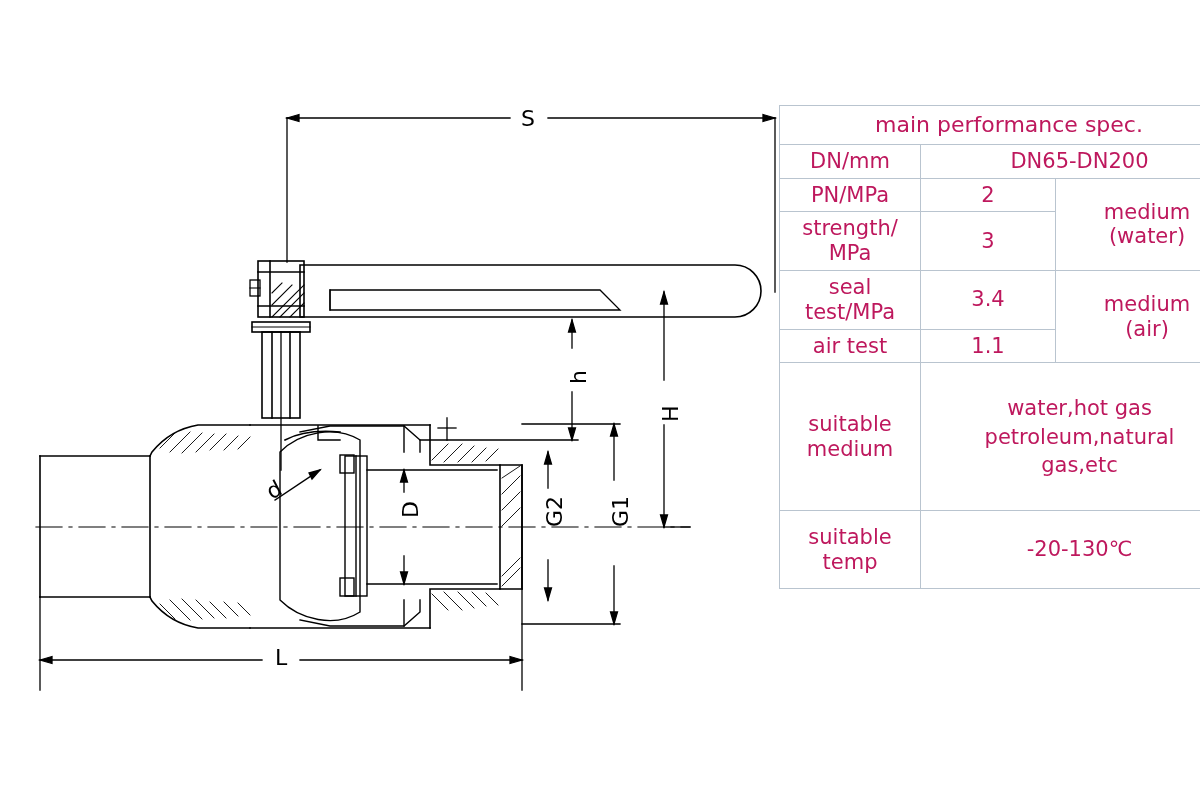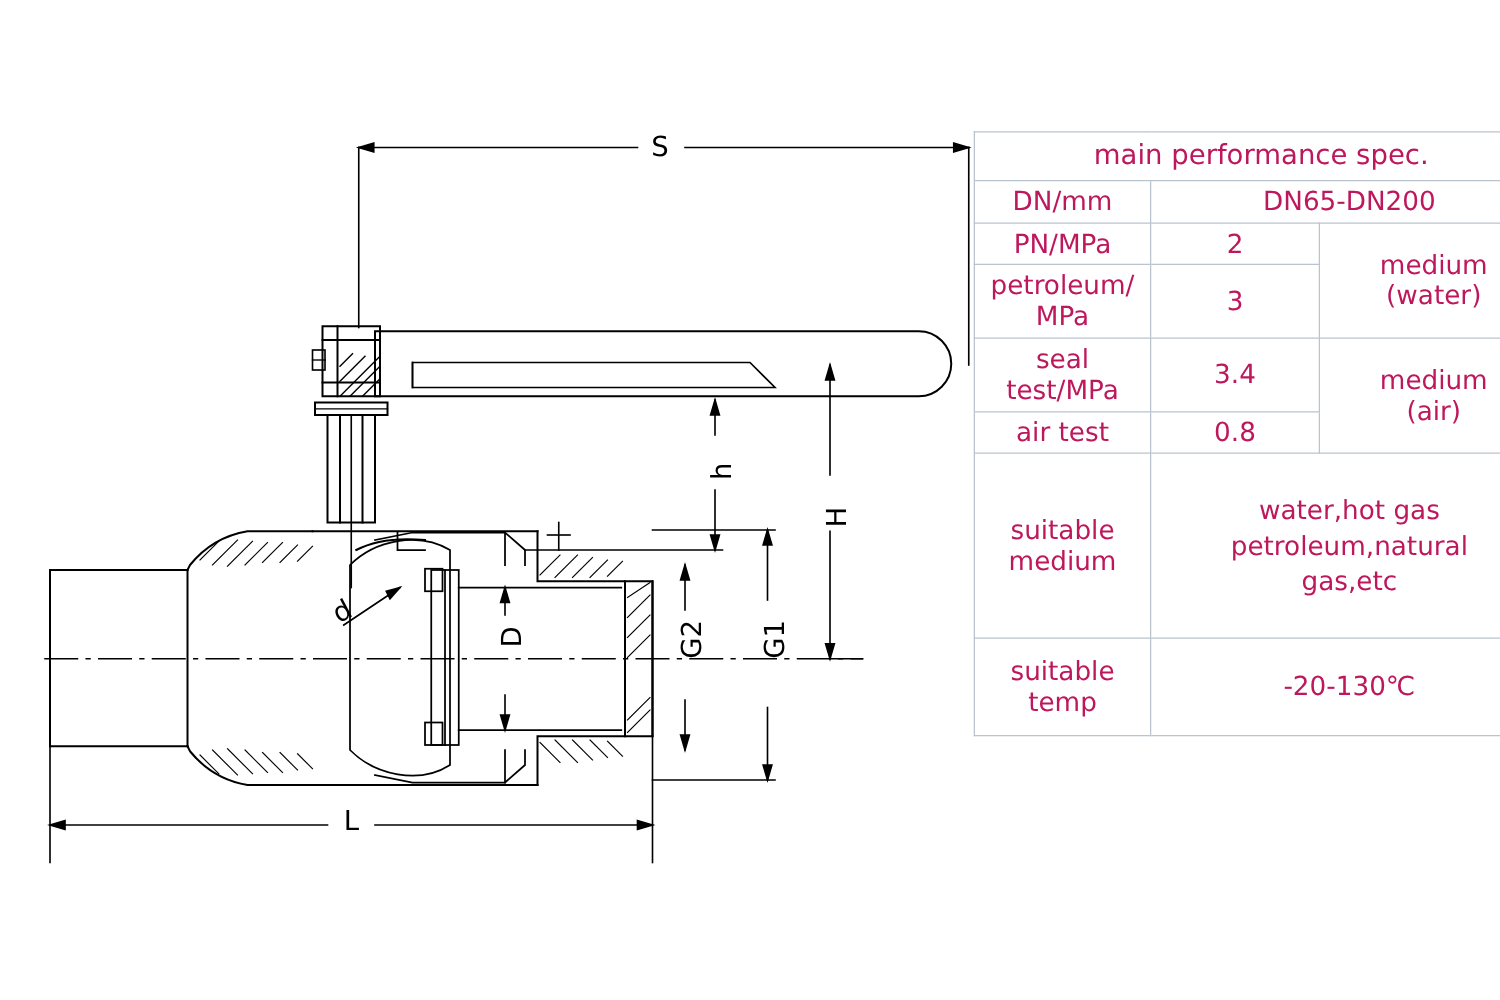--- a/index.html
+++ b/index.html
@@ -278,34 +278,34 @@
       <td class="row-head">DN/mm</td>
       <td colspan="2">DN65-DN200</td>
     </tr>
     <tr>
       <td class="row-head">PN/MPa</td>
       <td class="val">2</td>
       <td rowspan="2" style="white-space:pre-line;">medium
 (water)</td>
     </tr>
     <tr>
-      <td class="row-head" style="white-space:pre-line;">petroleum/
+      <td class="row-head" style="white-space:pre-line;">strength/
 MPa</td>
       <td class="val">3</td>
     </tr>
     <tr>
       <td class="row-head" style="white-space:pre-line;margin-top:48px;">seal
 test/MPa</td>
       <td class="val">3.4</td>
       <td rowspan="2" style="white-space:pre-line;">medium
 (air)</td>
     </tr>
     <tr>
       <td class="row-head">air test</td>
-      <td class="val">0.8</td>
+      <td class="val">1.1</td>
     </tr>
     <tr style="height:148px;">
       <td class="row-head" style="white-space:pre-line;">suitable
 medium</td>
       <td colspan="2" style="white-space:pre-line; line-height:1.35;">water,hot gas
 petroleum,natural
 gas,etc</td>
     </tr>
     <tr style="height:78px;">
       <td class="row-head" style="white-space:pre-line;">suitable

